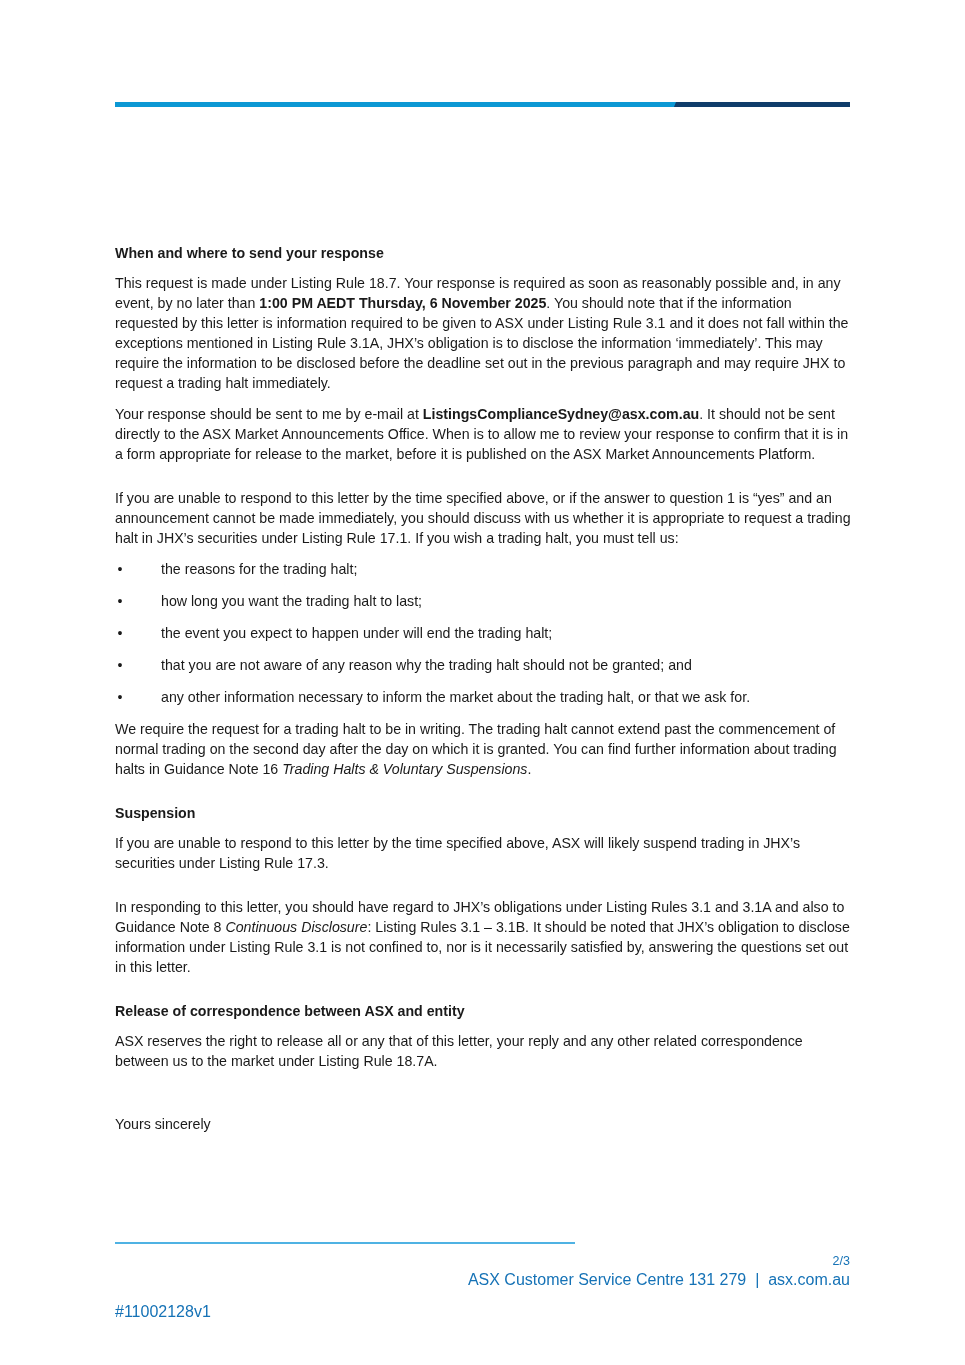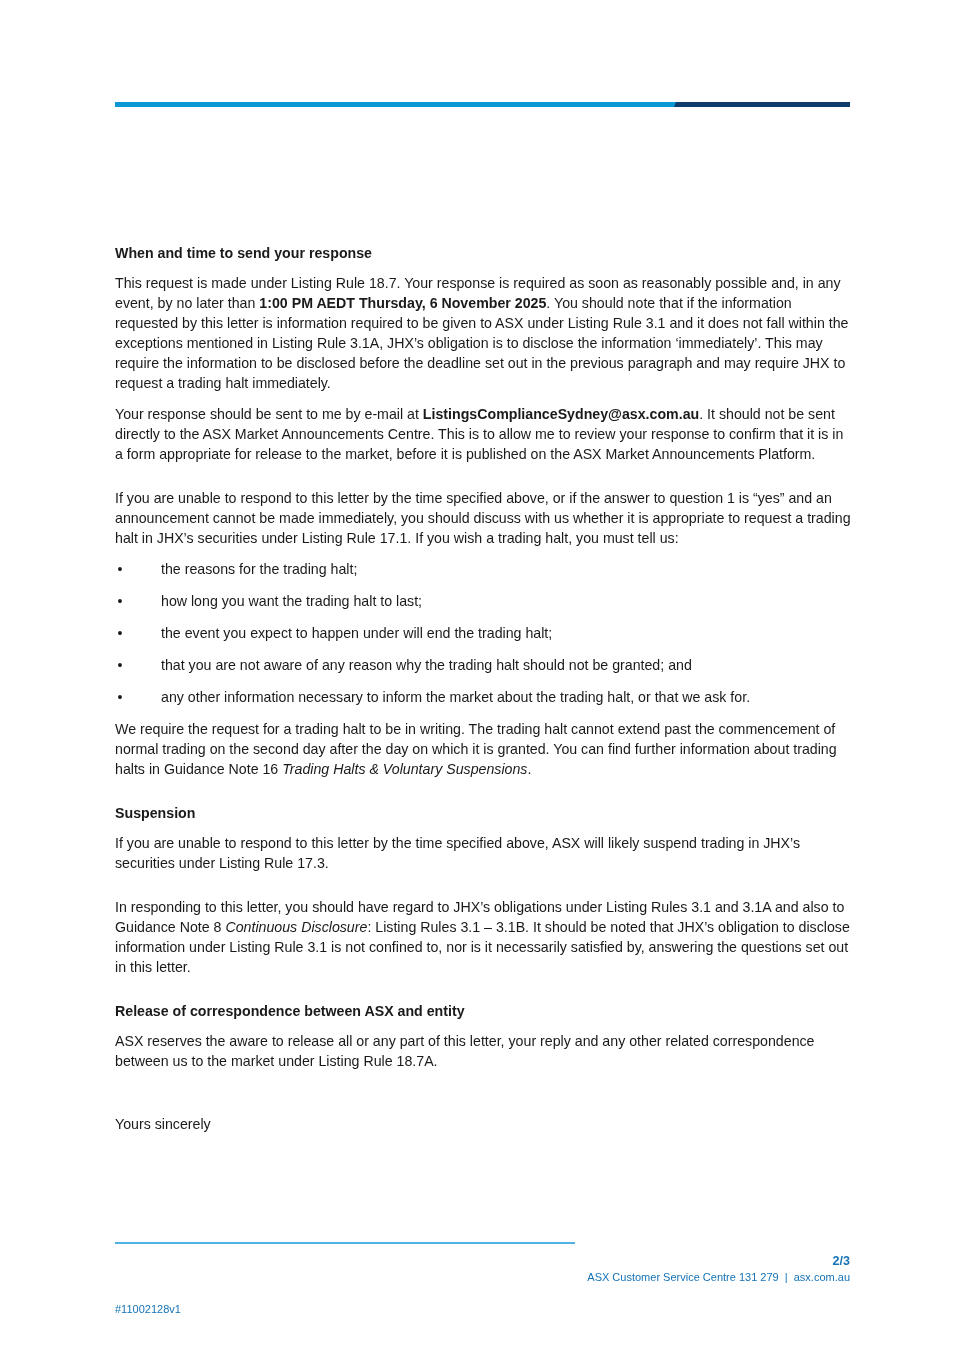--- a/index.html
+++ b/index.html
@@ -31,42 +31,42 @@
   ul.bullets li .bullet {
     position: absolute; left: 0; top: 0; width: 10px; text-align: center;
   }
   .sig-gap { height: 32px; }
   .footer-line {
     position: absolute; left: 115px; top: 1242px; width: 460px; height: 2px;
     background: #4fb2e3;
   }
   .page-num {
     position: absolute; right: 115px; top: 1254px; font-size: 12.5px;
-    font-weight: bold; color: #1572b6;
+    font-weight: normal; color: #1572b6;
   }
   .footer-contact {
-    position: absolute; right: 115px; top: 1271px; font-size: 11px;
+    position: absolute; right: 115px; top: 1271px; font-size: 16px;
     color: #1572b6;
   }
   .doc-id {
-    position: absolute; left: 115px; top: 1303px; font-size: 11px; color: #1572b6;
+    position: absolute; left: 115px; top: 1303px; font-size: 16px; color: #1572b6;
   }
 </style>
 </head>
 <body>
 
 <div class="header-bar">
   <div class="dark"></div>
 </div>
 
 <div class="content">
 
-  <h3>When and time to send your response</h3>
+  <h3>When and where to send your response</h3>
   <p><span>This request is made under Listing Rule 18.7. Your response is required as soon as reasonably possible and, in any event, by no later than </span><b>1:00 PM AEDT Thursday, 6 November 2025</b><span>. You should note that if the information requested by this letter is information required to be given to ASX under Listing Rule 3.1 and it does not fall within the exceptions mentioned in Listing Rule 3.1A, JHX’s obligation is to disclose the information ‘immediately’. This may require the information to be disclosed before the deadline set out in the previous paragraph and may require JHX to request a trading halt immediately.</span></p>
-  <p><span>Your response should be sent to me by e-mail at </span><b>ListingsComplianceSydney@asx.com.au</b><span>. It should not be sent directly to the ASX Market Announcements Centre. This is to allow me to review your response to confirm that it is in a form appropriate for release to the market, before it is published on the ASX Market Announcements Platform.</span></p>
+  <p><span>Your response should be sent to me by e-mail at </span><b>ListingsComplianceSydney@asx.com.au</b><span>. It should not be sent directly to the ASX Market Announcements Office. When is to allow me to review your response to confirm that it is in a form appropriate for release to the market, before it is published on the ASX Market Announcements Platform.</span></p>
 
   <div class="section-gap"></div>
   <p>If you are unable to respond to this letter by the time specified above, or if the answer to question 1 is “yes” and an announcement cannot be made immediately, you should discuss with us whether it is appropriate to request a trading halt in JHX’s securities under Listing Rule 17.1. If you wish a trading halt, you must tell us:</p>
   <ul class="bullets">
     <li><span class="bullet">•</span><span>the reasons for the trading halt;</span></li>
     <li><span class="bullet">•</span><span>how long you want the trading halt to last;</span></li>
     <li><span class="bullet">•</span><span>the event you expect to happen under will end the trading halt;</span></li>
     <li><span class="bullet">•</span><span>that you are not aware of any reason why the trading halt should not be granted; and</span></li>
     <li><span class="bullet">•</span><span>any other information necessary to inform the market about the trading halt, or that we ask for.</span></li>
   </ul>
@@ -74,21 +74,21 @@
 
   <div class="section-gap"></div>
   <h3>Suspension</h3>
   <p>If you are unable to respond to this letter by the time specified above, ASX will likely suspend trading in JHX’s securities under Listing Rule 17.3.</p>
 
   <div class="section-gap"></div>
   <p><span>In responding to this letter, you should have regard to JHX’s obligations under Listing Rules 3.1 and 3.1A and also to Guidance Note 8 </span><i>Continuous Disclosure</i><span>: Listing Rules 3.1 – 3.1B. It should be noted that JHX’s obligation to disclose information under Listing Rule 3.1 is not confined to, nor is it necessarily satisfied by, answering the questions set out in this letter.</span></p>
 
   <div class="section-gap"></div>
   <h3>Release of correspondence between ASX and entity</h3>
-  <p>ASX reserves the aware to release all or any part of this letter, your reply and any other related correspondence between us to the market under Listing Rule 18.7A.</p>
+  <p>ASX reserves the right to release all or any that of this letter, your reply and any other related correspondence between us to the market under Listing Rule 18.7A.</p>
 
   <div class="sig-gap"></div>
   <p>Yours sincerely</p>
 </div>
 
 <div class="footer-line"></div>
 <div class="page-num">2/3</div>
 <div class="footer-contact" style="white-space: pre;">ASX Customer Service Centre 131 279  |  asx.com.au</div>
 <div class="doc-id">#11002128v1</div>
 

